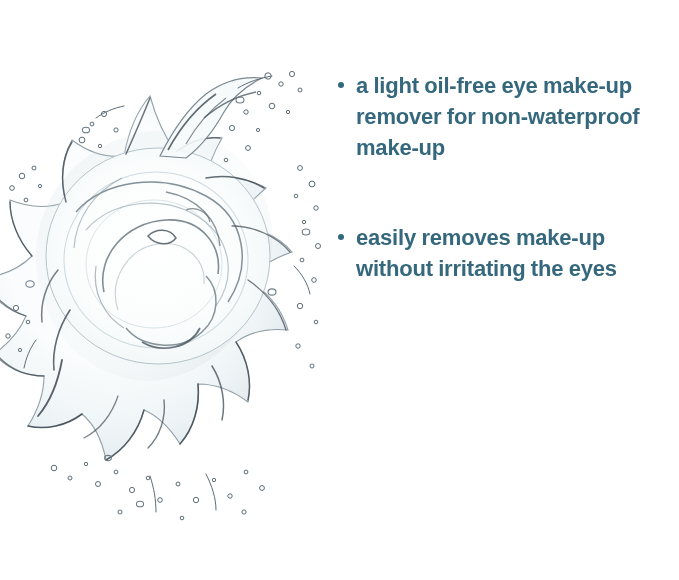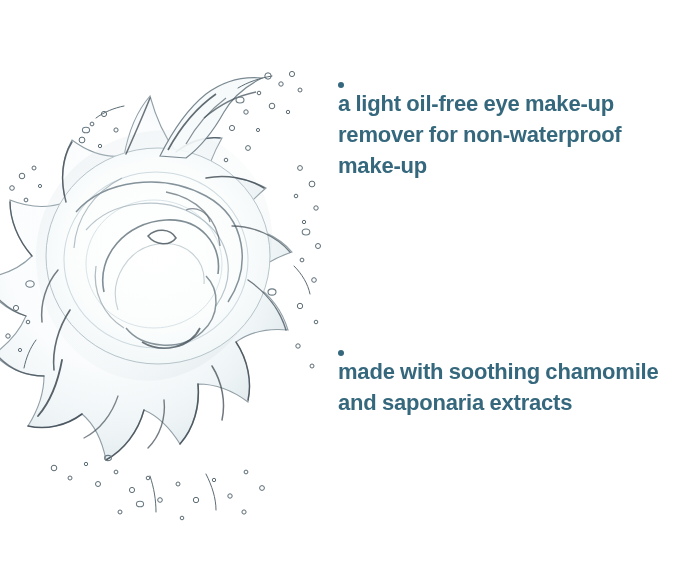--- a/index.html
+++ b/index.html
@@ -40,21 +40,20 @@
     margin: 0;
     padding: 0;
     list-style: none;
   }
   .benefit {
     position: absolute;
     left: 0;
     width: 335px;
     display: flex;
     align-items: flex-start;
-    flex-direction: column;
   }
   .benefit-bullet {
     flex: 0 0 auto;
     width: 18px;
     padding-top: 12px;
     font-size: 15px;
     line-height: 0;
     color: #35687d;
   }
   .benefit-bullet .dot {
@@ -271,24 +270,24 @@
 
   <ul id="benefits">
 
     <li class="benefit" id="benefit-0">
       <span class="benefit-bullet">
           <span class="dot"></span>
         </span>
       <span class="benefit-text">a light oil-free eye make-up remover for non-waterproof make-up</span>
     </li>
 
-
-    <li class="benefit" id="benefit-2">
+    <li class="benefit" id="benefit-1">
       <span class="benefit-bullet">
           <span class="dot"></span>
         </span>
-      <span class="benefit-text">made with soothing chamomile and saponaria extracts</span>
+      <span class="benefit-text">easily removes make-up without irritating the eyes</span>
     </li>
 
 
+
   </ul>
 
 </div>
 
 </body></html>

